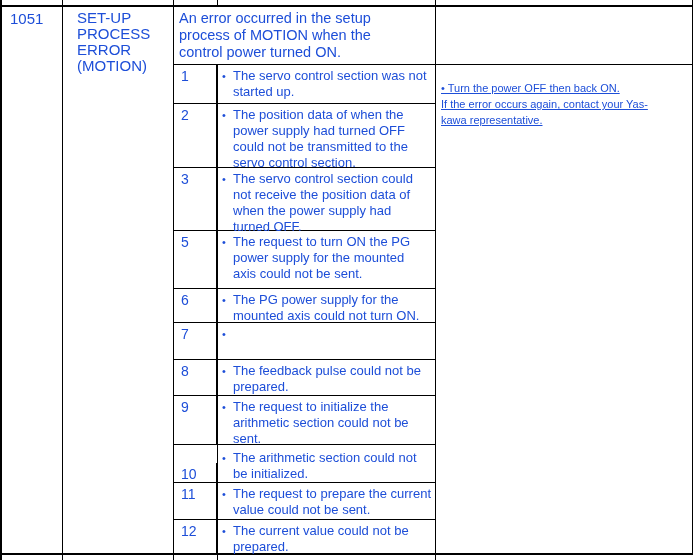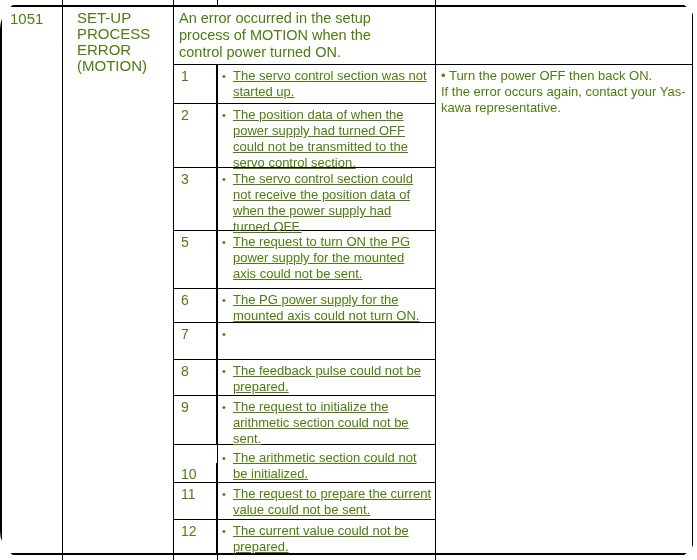--- a/index.html
+++ b/index.html
@@ -1,18 +1,18 @@
 <!DOCTYPE html>
 <html><head>
 <meta charset="utf-8">
 <style>
   html,body{margin:0;padding:0;background:#fff;}
   .sheet{
     position:relative;width:697px;height:560px;background:#ffffff;
-    font-family:"Liberation Sans", sans-serif;color:#4d7c0f;overflow:hidden;border-radius:29px;
+    font-family:"Liberation Sans", sans-serif;color:#1d4ed8;overflow:hidden;
     -webkit-font-smoothing:antialiased;
   }
   .vline,.hline,.tick{position:absolute;background:#000;}
   
   .v-left{left:0;top:0;width:2px;height:560px;}
   .v-c1{left:62px;top:0;width:1px;height:560px;}
   .v-c2{left:173px;top:0;width:1px;height:560px;}
   .v-sub-top{left:217px;top:0;width:1px;height:5px;}
   .v-sub{left:217px;top:64px;width:1px;height:489px;}
   .v-sub-bot{left:217px;top:555px;width:1px;height:5px;}
@@ -20,28 +20,28 @@
   .v-right{left:692px;top:0;width:1px;height:553px;}
   
   .h-top{left:0;top:5px;width:693px;height:2px;}
   .h-meaning{left:174px;top:64px;width:519px;height:1px;}
   .h-bottom{left:0;top:553px;width:693px;height:2px;}
   
   .cell{position:absolute;box-sizing:border-box;}
   .code-cell{left:2px;top:7px;width:60px;padding:3px 2px 0 8px;font-size:15px;line-height:17px;}
   .name-cell{left:63px;top:7px;width:110px;padding:3px 4px 0 6px;font-size:15px;line-height:16px;margin-left:8px;}
   .meaning-cell{left:174px;top:7px;width:261px;padding:3px 2px 0 5px;font-size:14.5px;line-height:17px;white-space:pre-line;}
-  .corrective-cell{left:436px;top:64px;width:256px;padding:4px 2px 0 5px;font-size:13px;line-height:16px;white-space:pre-line;}
+  .corrective-cell{left:436px;top:64px;width:256px;padding:16px 2px 0 5px;font-size:11px;line-height:16px;white-space:pre-line;text-decoration:underline;}
   
   .rows{position:absolute;left:174px;top:65px;width:261px;}
   .row{box-sizing:border-box;display:flex;border-bottom:1px solid #000;}
   .rcode{box-sizing:border-box;width:43px;border-right:1px solid #000;padding:3px 0 0 7px;font-size:14px;line-height:16px;}
   .rdesc{box-sizing:border-box;flex:1;position:relative;padding:3px 2px 0 16px;font-size:13px;line-height:16px;}
   .rdesc .bullet{position:absolute;left:5px;top:3px;font-size:11px;line-height:16px;}
-  .rdesc .dtext{white-space:pre-line;text-decoration:underline;}
+  .rdesc .dtext{white-space:pre-line;}
 </style>
 </head>
 <body>
 
 <div class="sheet">
 
   <div class="vline v-left"></div>
   <div class="vline v-c1"></div>
   <div class="vline v-c2"></div>
   <div class="vline v-sub-top"></div>

